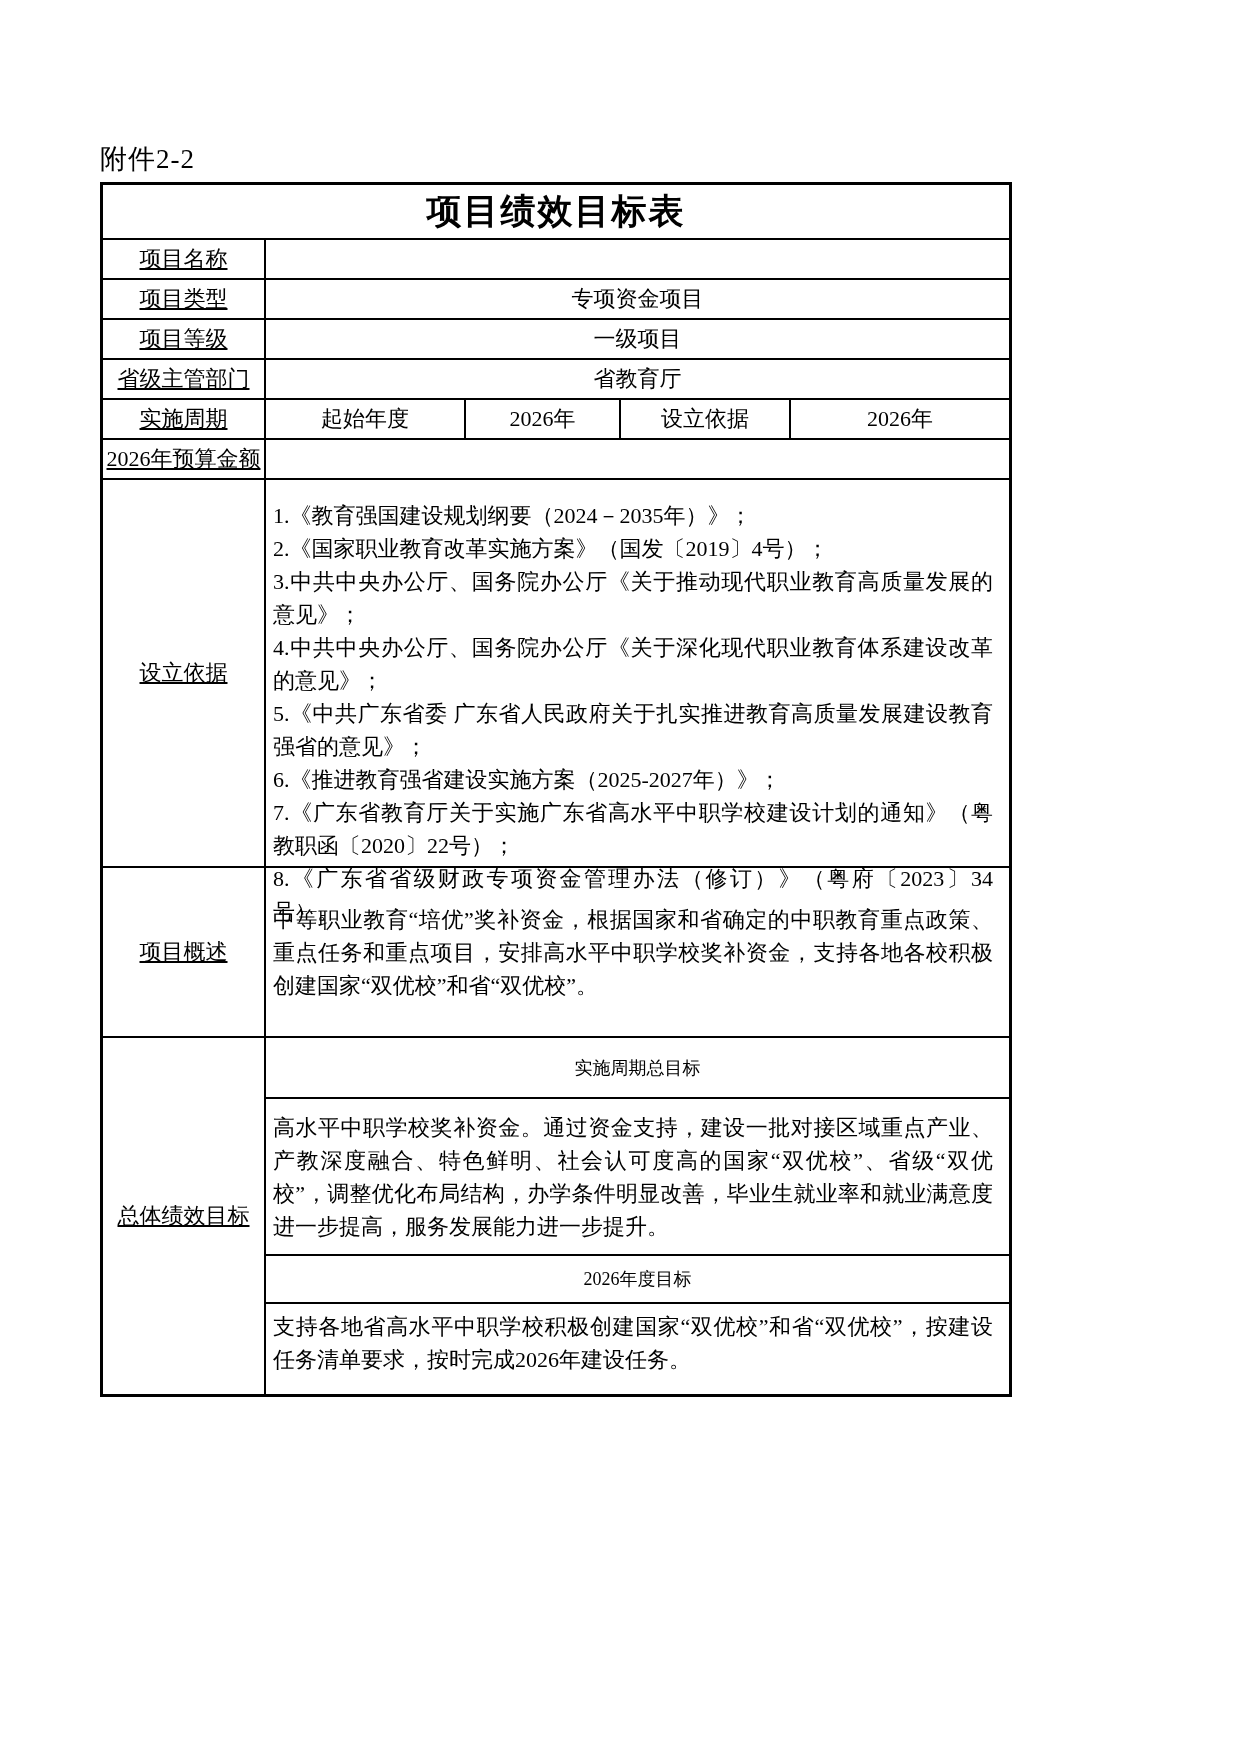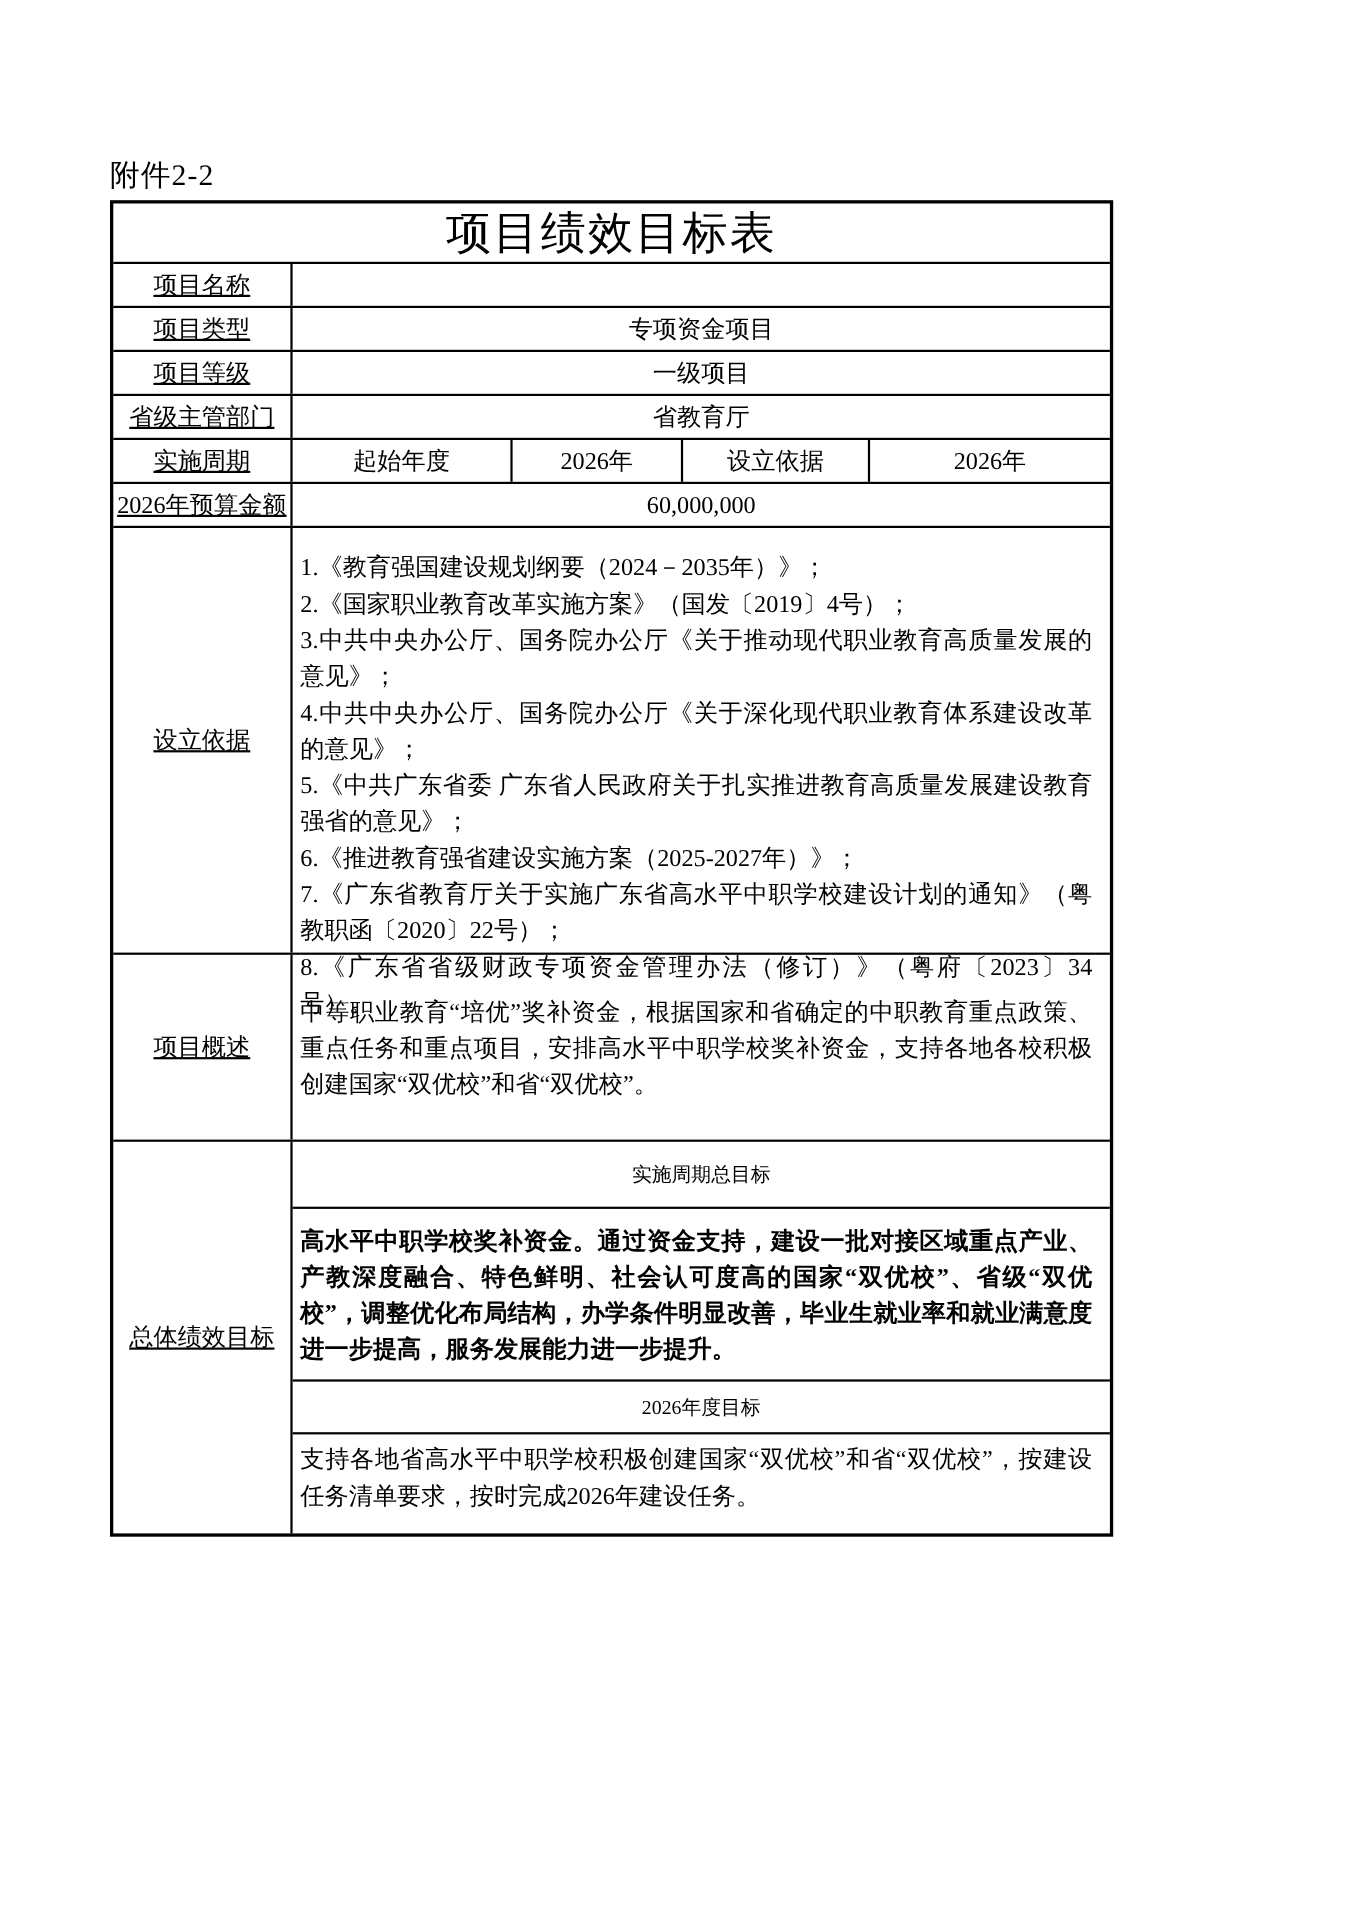--- a/index.html
+++ b/index.html
@@ -19,21 +19,21 @@
 
   .ptable {
     position: absolute; left: 100px; top: 182px; width: 912px;
     border: 3px solid #000;
     background: #fff;
   }
   .trow { display: flex; border-top: 2px solid #000; align-items: stretch; }
   .trow:first-child { border-top: none; }
 
   .title-row { height: 53px; justify-content: center; align-items: center; }
-  .table-title { font-size: 41px; font-weight: normal; letter-spacing: 2px; }
+  .table-title { font-size: 35px; font-weight: bold; letter-spacing: 2px; }
 
   .cl {
     flex: 0 0 163px; border-right: 2px solid #000;
     display: flex; align-items: center; justify-content: center;
     font-size: 22px; padding: 2px; text-decoration: underline;
   }
   .cv {
     flex: 1 1 auto;
     display: flex; align-items: center; justify-content: center;
     font-size: 22px; text-align: center; padding: 2px 6px;
@@ -69,21 +69,21 @@
     display: flex; align-items: center; justify-content: center;
     font-size: 18px; border-bottom: 2px solid #000;
   }
   .goal-subheader.first { height: 61px; }
   .goal-subheader.second { height: 48px; }
   .goal-text {
     display: flex; align-items: center;
     font-size: 22px; line-height: 33px; padding: 6px 16px 6px 7px;
   }
   .goal-text p { text-align: justify; }
-  .goal-text.period-goal { height: 157px; border-bottom: 2px solid #000; font-weight: bold; }
+  .goal-text.period-goal { height: 157px; border-bottom: 2px solid #000; }
   .goal-text.annual-goal { height: 90px; align-items: flex-start; }
 </style>
 </head>
 <body>
 
 <div class="page">
 
   <div class="attachment">附件2-2</div>
 
   <div class="ptable">
@@ -114,21 +114,20 @@
     <div class="trow simple-row">
       <div class="cl">实施周期</div>
       <div class="pcell pc-start-label">起始年度</div>
       <div class="pcell pc-start-value">2026年</div>
       <div class="pcell pc-end-label">设立依据</div>
       <div class="pcell pc-end-value">2026年</div>
     </div>
 
     <div class="trow simple-row">
       <div class="cl">2026年预算金额</div>
-      <div class="cv">60,000,000</div>
     </div>
 
     <div class="trow basis-row">
       <div class="cl">设立依据</div>
       <div class="basis-body">
         <div class="basis-item">1.《教育强国建设规划纲要（2024－2035年）》；</div>
         <div class="basis-item">2.《国家职业教育改革实施方案》（国发〔2019〕4号）；</div>
         <div class="basis-item">3.中共中央办公厅、国务院办公厅《关于推动现代职业教育高质量发展的意见》；</div>
         <div class="basis-item">4.中共中央办公厅、国务院办公厅《关于深化现代职业教育体系建设改革的意见》；</div>
         <div class="basis-item">5.《中共广东省委 广东省人民政府关于扎实推进教育高质量发展建设教育强省的意见》；</div>

